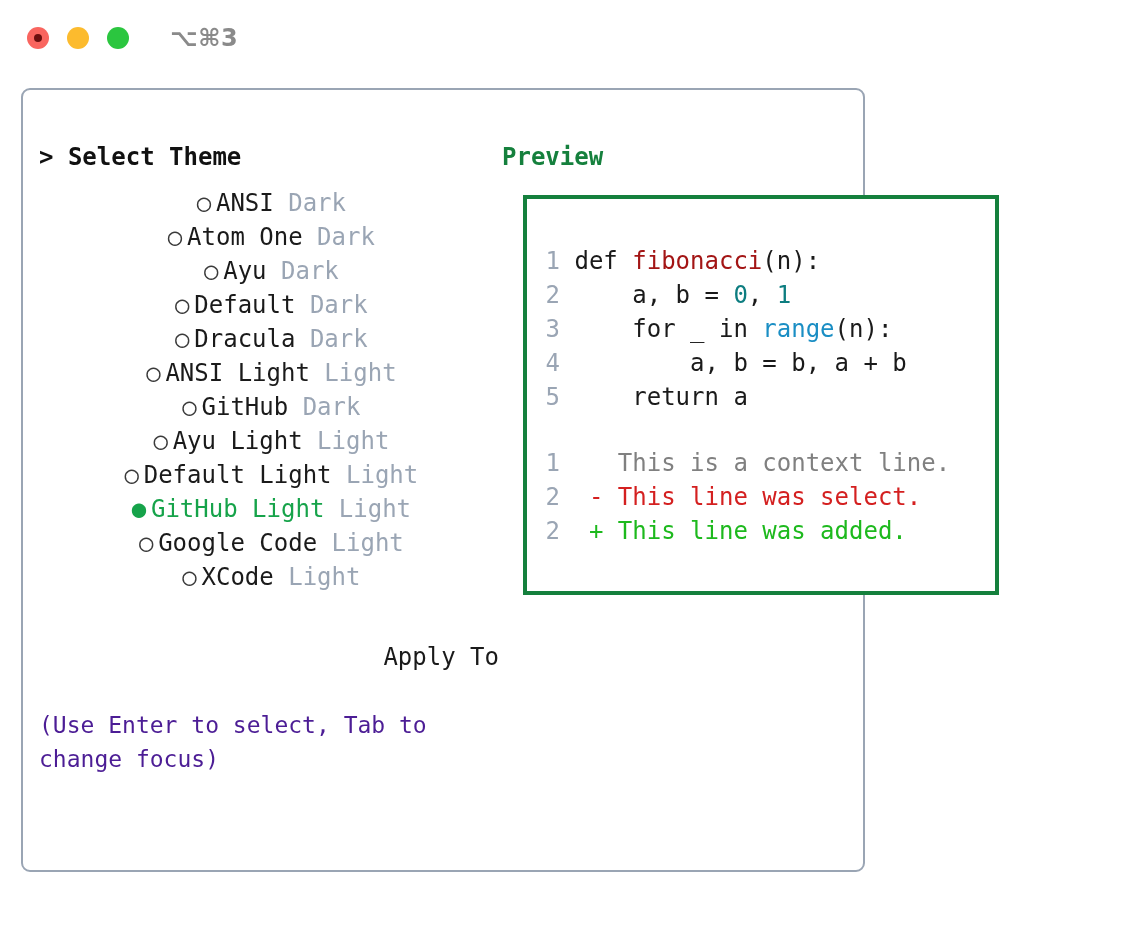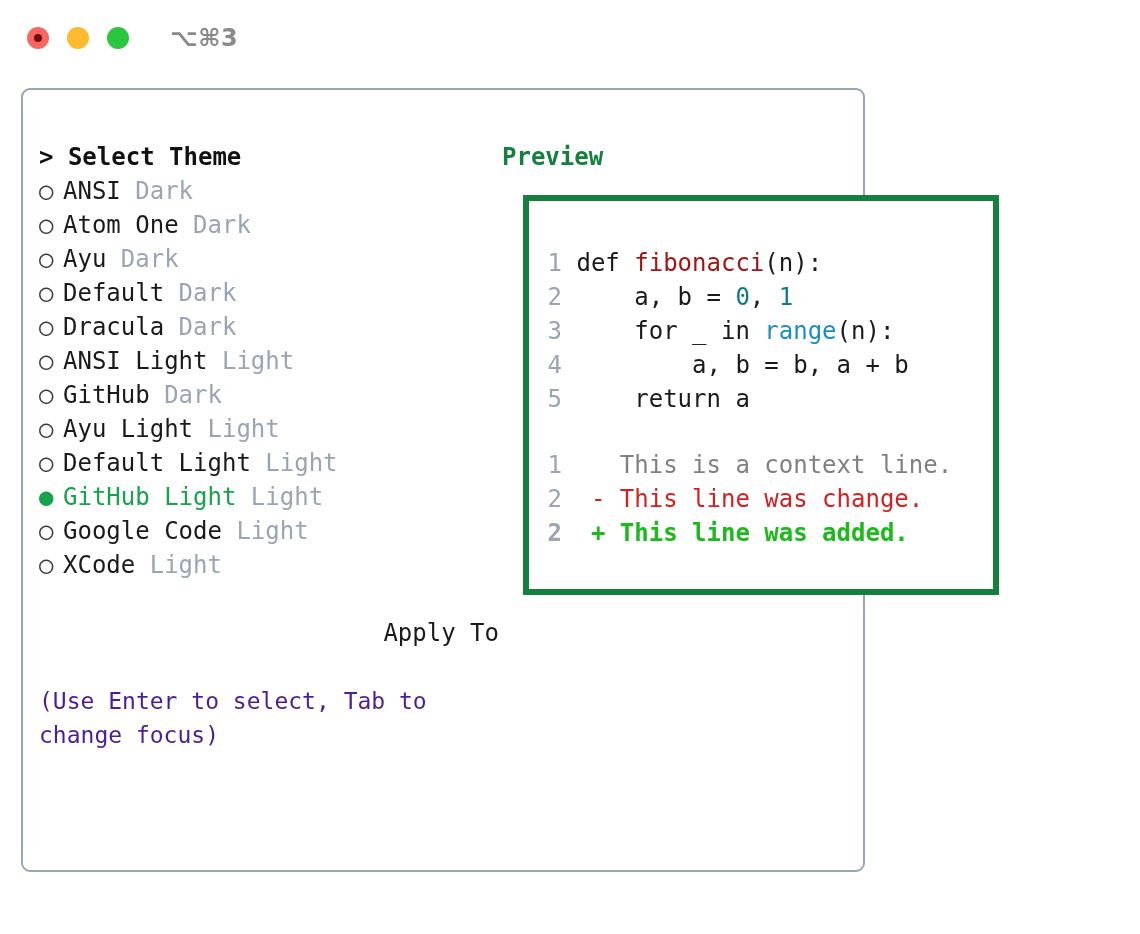--- a/index.html
+++ b/index.html
@@ -106,21 +106,21 @@
   }
   .section-head-plain {
     font-size: 24px;
     line-height: 34px;
     color: #1a1a1a;
     font-weight: normal;
     white-space: pre;
     text-align: right;
   }
 
-  .opt-list { margin: 0; }
+  .opt-list { margin: 12px; text-align: center; }
   .opt {
     font-size: 24px;
     line-height: 34px;
     color: #1a1a1a;
     white-space: pre;
     display: block;
   }
   .bullet {
     display: inline-block;
     width: 24px;
@@ -150,21 +150,21 @@
     font-weight: bold;
     color: #15803d;
     margin-bottom: 0;
   }
   .preview-box {
     position: absolute;
     left: 21px;
     top: 55px;
     width: 476px;
     height: 400px;
-    border: 6px solid #15803d;
+    border: 4px solid #15803d;
     box-sizing: border-box;
     background: #ffffff;
   }
   .code {
     position: absolute;
     left: 11px;
     top: 45px;
     font-size: 24px;
     line-height: 34px;
     white-space: pre;
@@ -183,21 +183,21 @@
   .diff {
     position: absolute;
     left: 11px;
     top: 247px;
     font-size: 24px;
     line-height: 34px;
     white-space: pre;
   }
   .diff-ctx { color: #808080; }
   .diff-del { color: #d42020; }
-  .diff-add { color: #1db91d; font-weight: bold; }
+  .diff-add { color: #1db91d; }
 </style>
 </head>
 <body>
 
 <div class="window">
 
   <div class="titlebar">
     <div class="traffic">
       <div class="dot dot-red"></div>
       <div class="dot dot-yellow"></div>
@@ -236,19 +236,19 @@
         <div class="spacer-md"></div>
 
         <div class="hint">(Use Enter to select, Tab to change focus)</div>
       </div>
 
       <div class="col-right">
         <div class="preview-title">Preview</div>
 
         <div class="preview-box">
           <div class="code" id="code-block"><div><span class="ln">1</span> <span class="tok-plain">def </span><span class="tok-func">fibonacci</span><span class="tok-plain">(n):</span></div><div><span class="ln">2</span> <span class="tok-plain">    a, b = </span><span class="tok-num">0</span><span class="tok-plain">, </span><span class="tok-num">1</span></div><div><span class="ln">3</span> <span class="tok-plain">    for _ in </span><span class="tok-builtin">range</span><span class="tok-plain">(n):</span></div><div><span class="ln">4</span> <span class="tok-plain">        a, b = b, a + b</span></div><div><span class="ln">5</span> <span class="tok-plain">    return a</span></div></div>
-          <div class="diff" id="diff-block"><div class="diff-ctx"><span class="ln">1</span><span>    </span><span>This is a context line.</span></div><div class="diff-del"><span class="ln">2</span><span>  - </span><span>This line was change.</span></div><div class="diff-add"><span class="ln">2</span><span>  + </span><span>This line was added.</span></div></div>
+          <div class="diff" id="diff-block"><div class="diff-ctx"><span class="ln">1</span><span>    </span><span>This is a context line.</span></div><div class="diff-del"><span class="ln">2</span><span>  - </span><span>This line was select.</span></div><div class="diff-add"><span class="ln">2</span><span>  + </span><span>This line was added.</span></div></div>
         </div>
       </div>
 
     </div>
   </div>
 </div>
 
 </body></html>

